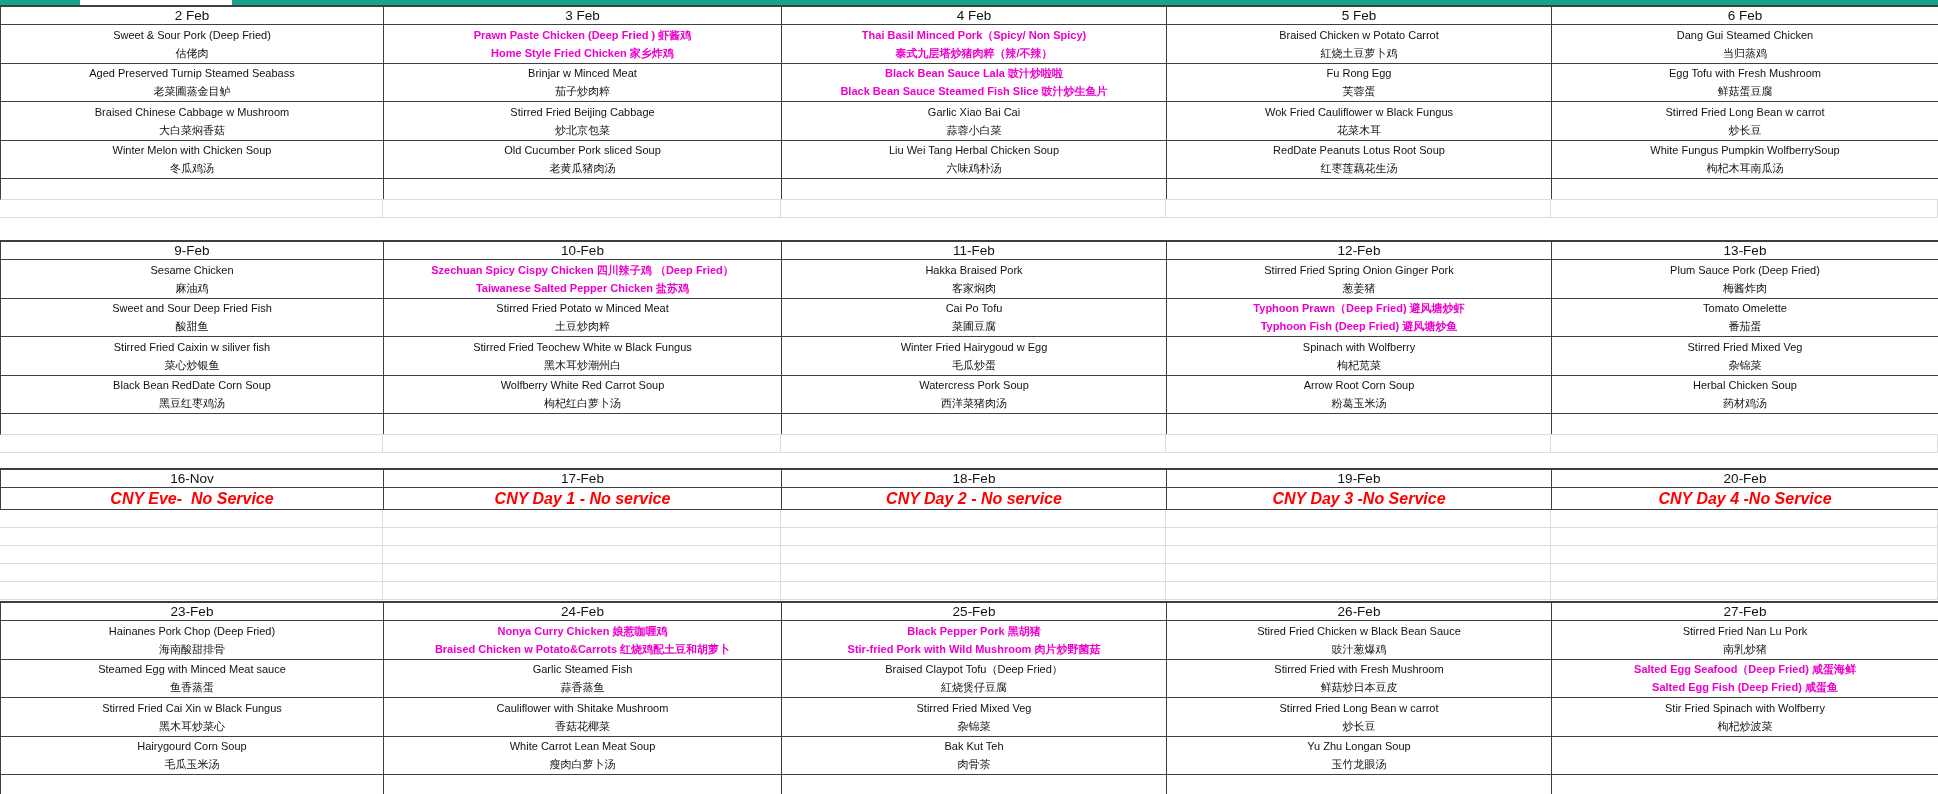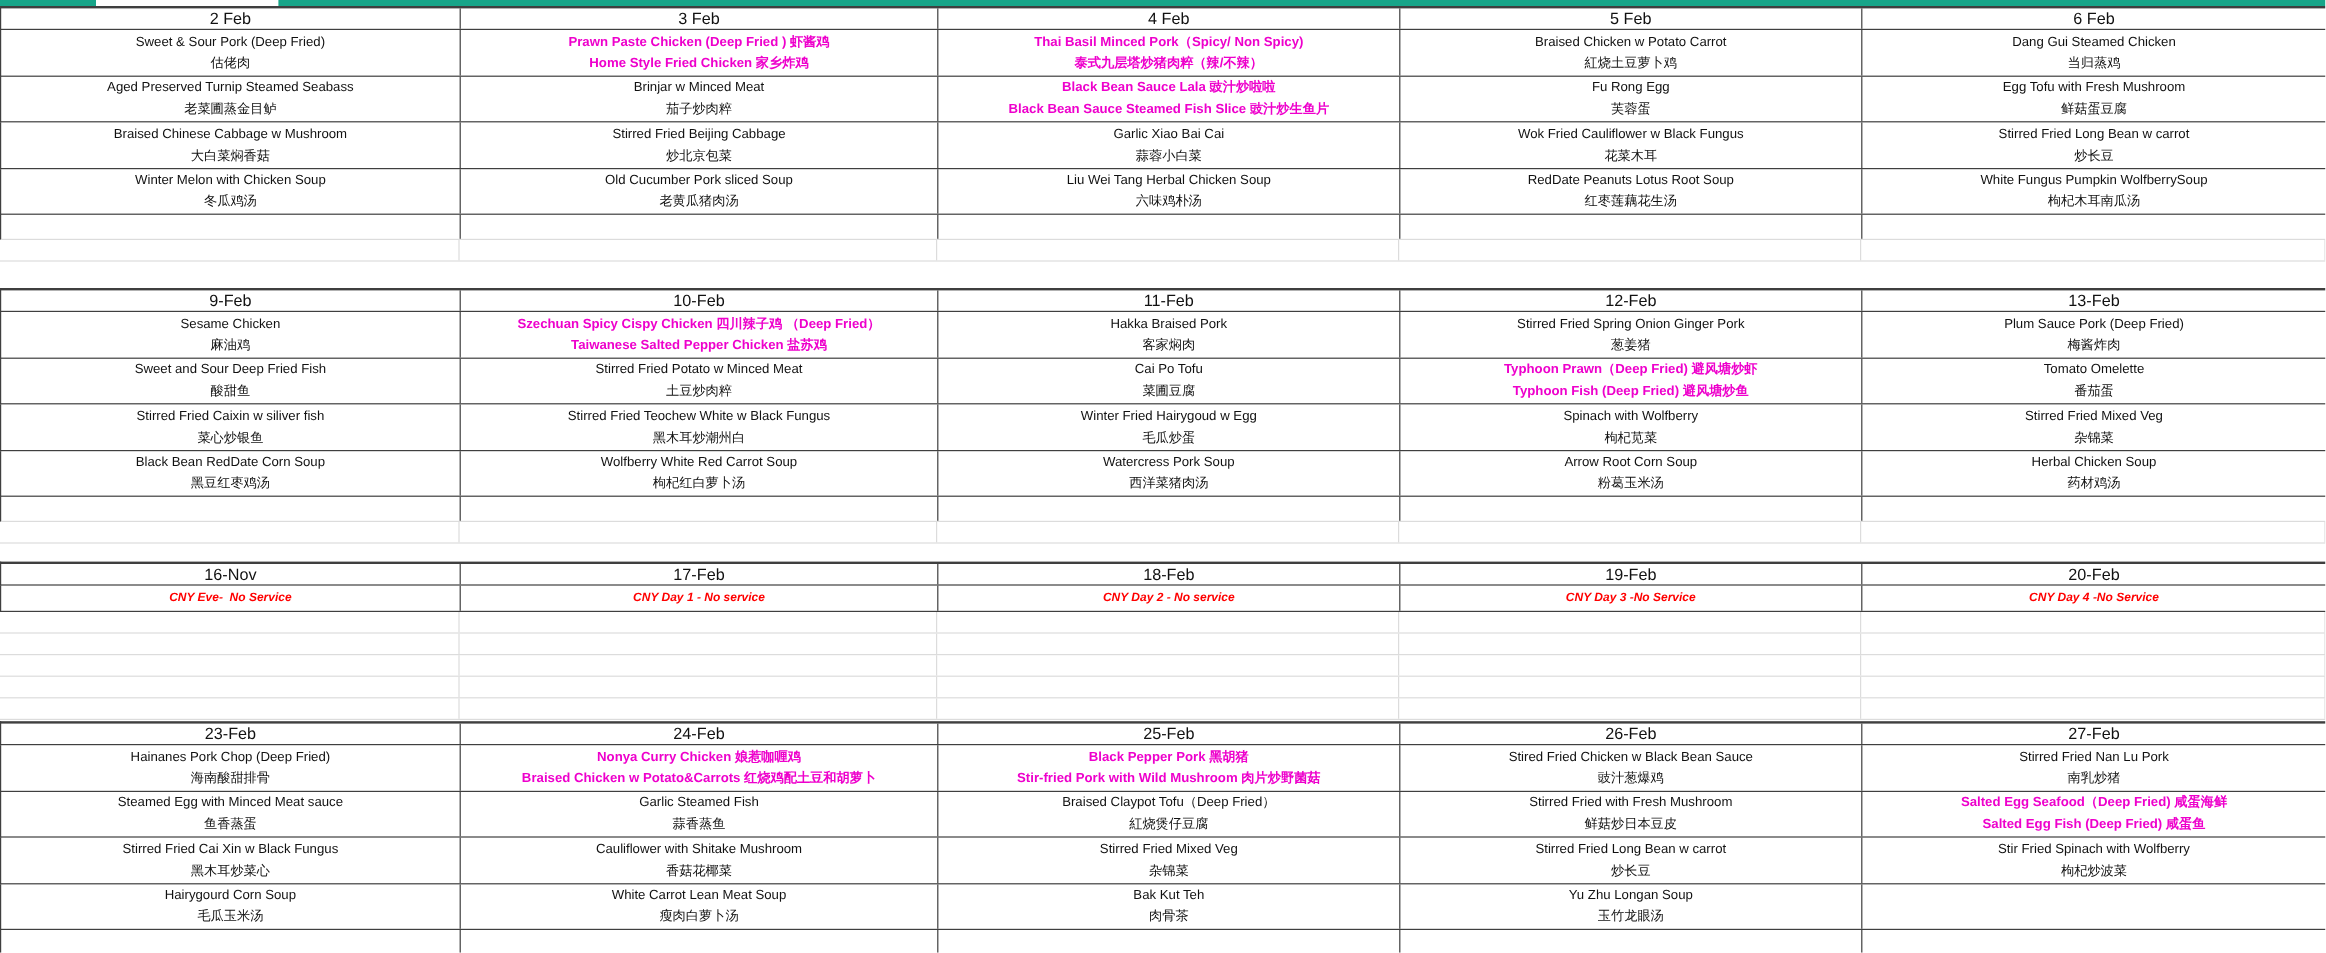--- a/index.html
+++ b/index.html
@@ -11,21 +11,21 @@
   .teal-gap{position:absolute;top:0;height:5px;background:#ffffff;}
   .week-block{position:absolute;left:0;width:1938px;}
   .row{display:grid;grid-template-columns:383px 398px 385px 385px 387px;width:1938px;box-sizing:border-box;border-left:1px solid var(--bdark);}
   .cell{box-sizing:border-box;border-right:1px solid var(--bdark);display:flex;flex-direction:column;align-items:center;justify-content:center;overflow:hidden;}
   .hdr-row{height:20px;border-top:2px solid var(--bdark);border-bottom:1px solid var(--bdark);}
   .hdr-cell{font-size:13.5px;}
   .dish-row{height:38.5px;border-bottom:1px solid var(--bdark);}
   .dish-cell{line-height:18px;font-size:11px;text-align:center;white-space:nowrap;}
   .dish-cell.magenta{color:var(--magenta);font-weight:700;}
   .notice-row{height:22px;border-bottom:1px solid var(--bdark);}
-  .notice-cell{font-size:10px;color:var(--red);font-weight:700;font-style:italic;white-space:pre;}
+  .notice-cell{font-size:16px;color:var(--red);font-weight:700;font-style:italic;white-space:pre;}
   .tail-a{height:21px;border-bottom:1px solid var(--blight);}
   .tail-a .cell{border-right:1px solid var(--bdark);}
   .tail-b{height:18px;border-bottom:1px solid var(--blight);border-left:none;}
   .tail-b .cell{border-right:1px solid var(--blight);}
   .spacer-light{height:18px;border-bottom:1px solid var(--blight);border-left:none;}
   .spacer-light .cell{border-right:1px solid var(--blight);}
 </style>
 </head>
 <body>
 

